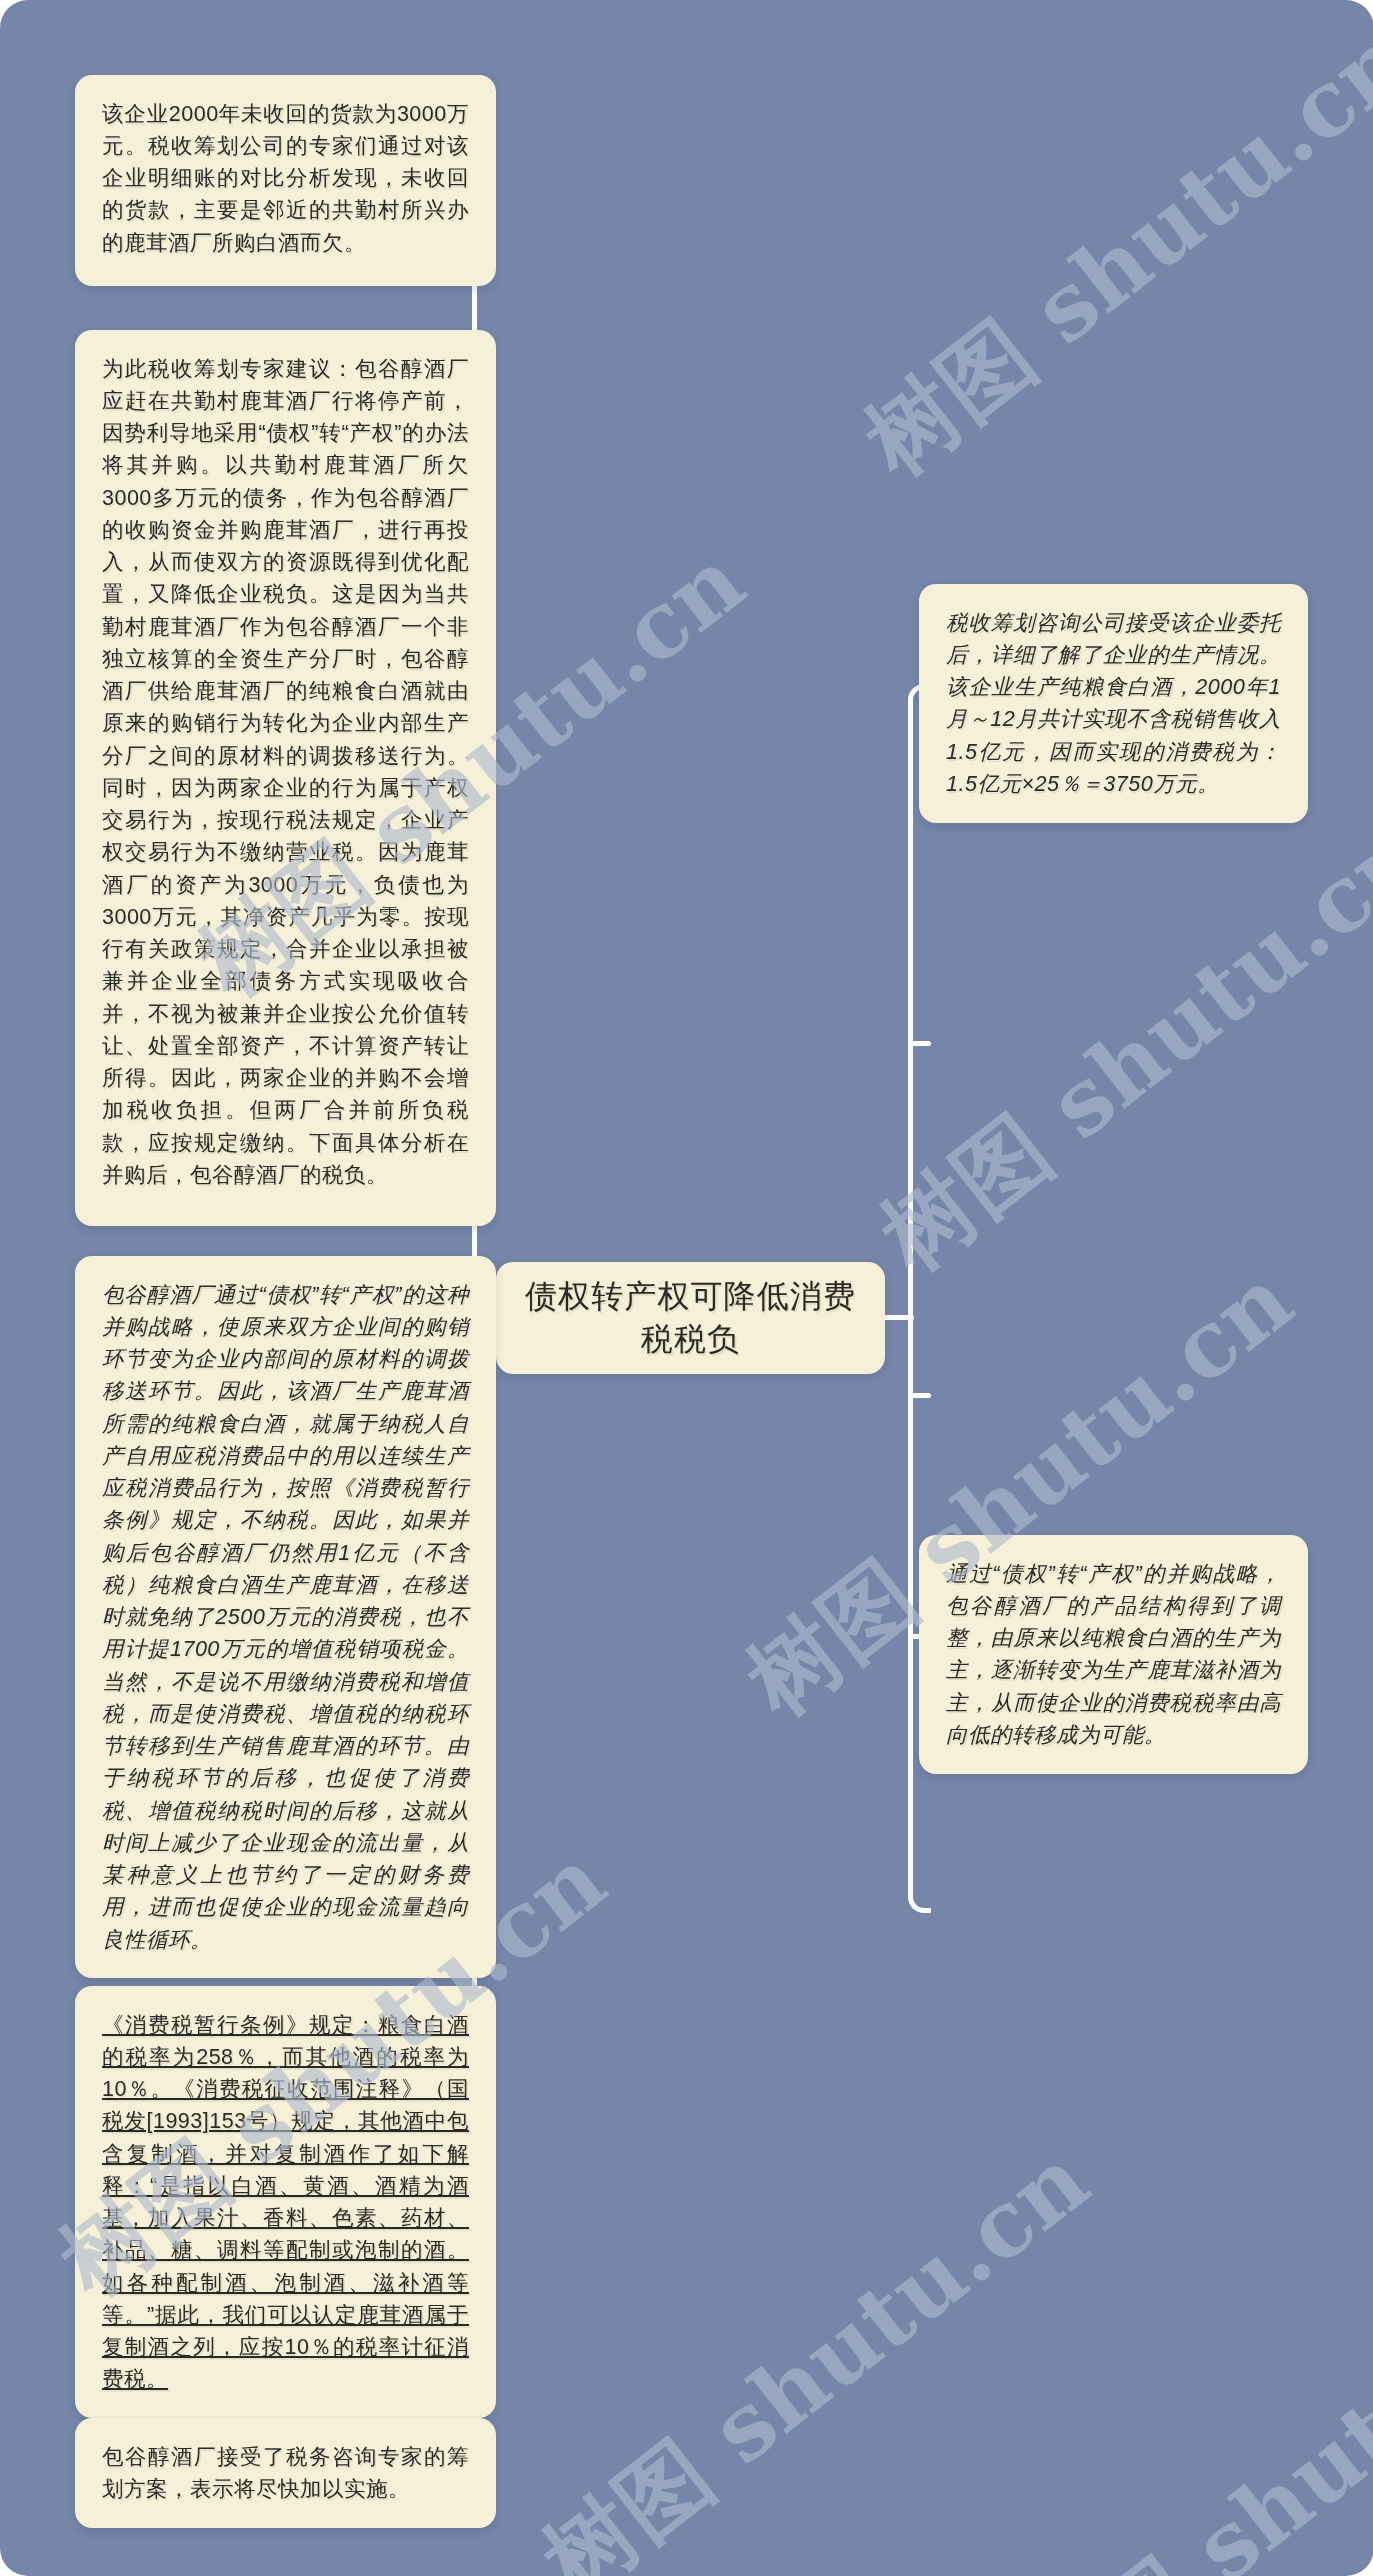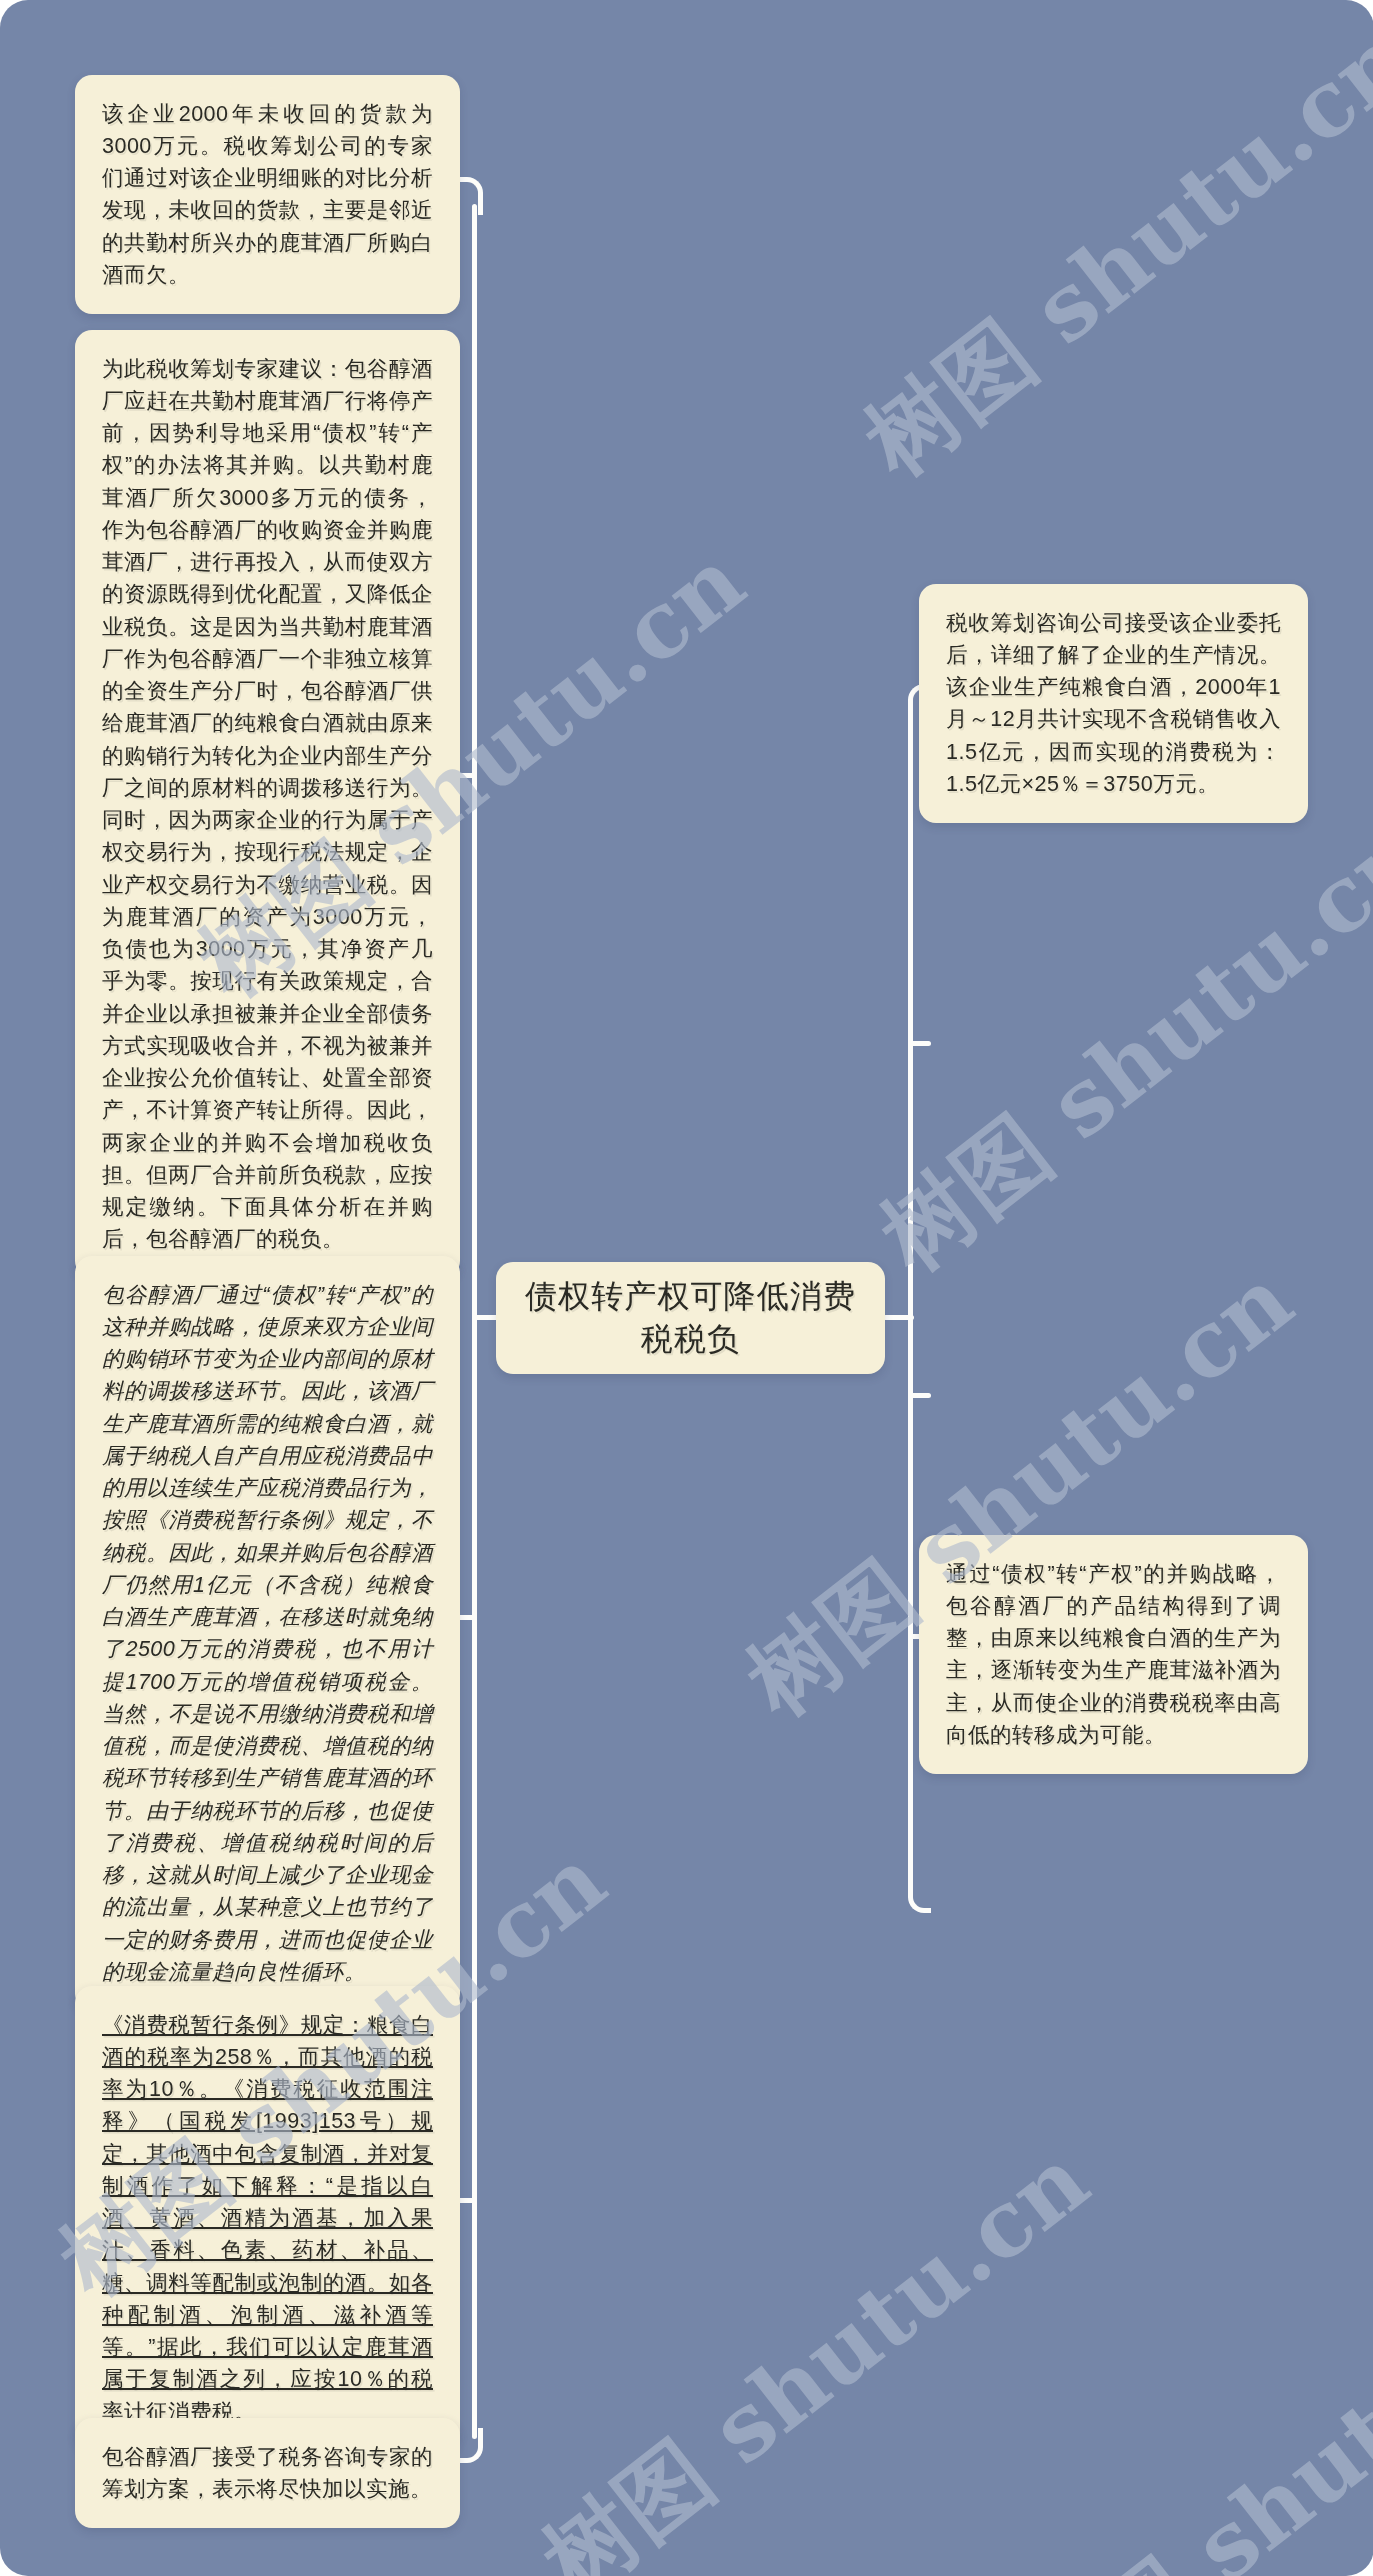--- a/index.html
+++ b/index.html
@@ -27,22 +27,22 @@
     padding: 22.5px 27px;
     color: #2A2A24;
     font-size: 21.5px;
     line-height: 1.5;
     letter-spacing: 0.5px;
     text-align: justify;
     text-shadow: 1.6px 1.6px 0 rgba(0,0,0,0.08);
     box-shadow: 0 3.2px 8.6px rgba(40,50,80,0.15);
     z-index: 3;
   }
-  .node.left  { left: 75px;  width: 385px; }
-  .node.right { left: 919px; width: 389px; }
+  .node.left  { left: 75px;  width: 421px; }
+  .node.right { left: 919px; width: 389px; font-style: italic; }
   .node.title {
     left: 496px; top: 1262px; width: 389px; min-height: 112px;
     display: flex; align-items: center; justify-content: center;
     font-size: 32px; line-height: 1.35; text-align: center;
     padding: 13px 24px; letter-spacing: 1.1px;
   }
   
   .trunk, .stub {
     position: absolute;
     background: #FDFDFA;

